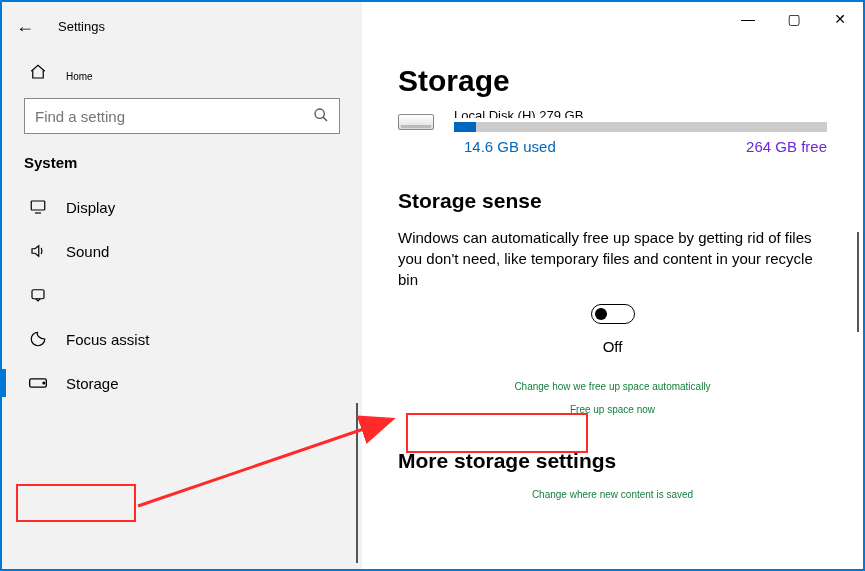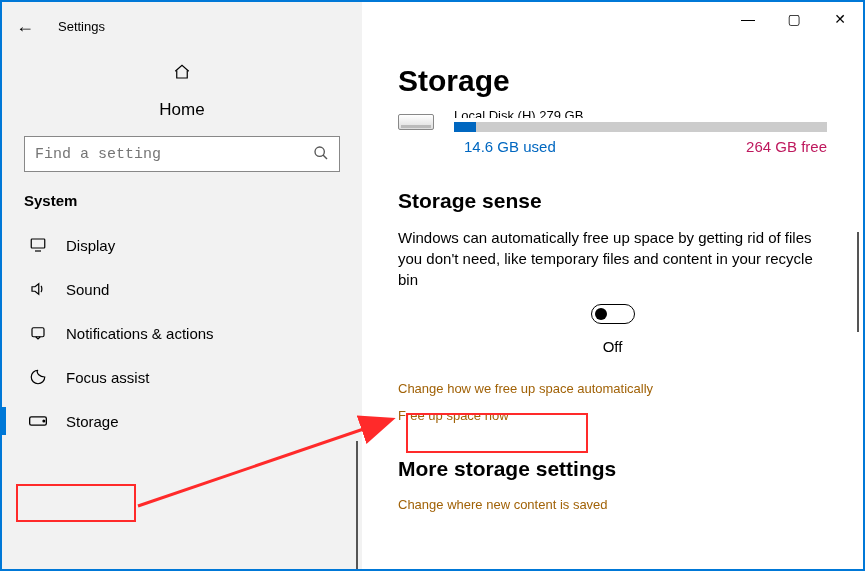--- a/index.html
+++ b/index.html
@@ -25,36 +25,35 @@
   .titlebar {
     height: 48px;
     display: flex;
     align-items: center;
     padding: 0 14px;
     gap: 24px;
   }
   .back-btn { font-size: 18px; cursor: pointer; }
   .title { font-size: 13px; }
   .home-row {
-    display: flex; align-items: center; gap: 18px;
-    padding: 12px 26px; font-size: 17px; flex-direction: column;
+    display: flex; align-items: flex-end; gap: 18px;
+    padding: 12px 26px; font-size: 10px;
   }
   .search-wrap { padding: 4px 22px 10px; }
   .search-box {
     width: 100%;
     display: flex; align-items: center; justify-content: space-between;
     border: 1px solid #888;
     background: #fff;
     height: 36px;
     padding: 0 10px;
   }
   .search-input {
     border: none; outline: none; font-size: 15px; flex: 1; background: transparent;
     color: #0f172a;
-    font-family: Liberation Mono, monospace;
   }
   .cat-header { font-weight: 600; font-size: 15px; padding: 10px 22px 14px; }
   .nav-list { display: flex; flex-direction: column; position: relative; }
   .nav-item {
     display: flex; align-items: center; gap: 18px;
     padding: 12px 26px; font-size: 15px; cursor: pointer;
     position: relative;
   }
   .nav-item.selected::before {
     content: ""; position: absolute; left: 0; top: 8px; bottom: 8px;
@@ -82,32 +81,32 @@
     width: 36px; height: 16px; margin-top: 6px; border: 1px solid #888; border-radius: 2px;
     background: linear-gradient(#fff,#ddd); position: relative;
   }
   .drive-icon::after{content:"";position:absolute;bottom:1px;left:2px;right:2px;height:3px;background:#bbb;}
   .drive-body { flex: 1; }
   .drive-name { font-size: 13px; color:#000; height:10px; overflow:hidden;}
   .bar { width: 100%; height: 10px; background: #ccc; margin: 4px 0 6px; position: relative;}
   .bar-fill { position:absolute; left:0; top:0; bottom:0; width: 6%; background:#0067c0;}
   .bar-labels { display:flex; justify-content: space-between; font-size: 15px; margin-left: 10px;}
   .used { color:#0067c0; }
-  .free { color:#be185d;}
+  .free { color:#6d28d9;}
   .section-h { font-size: 21px; font-weight:600; margin-bottom: 14px;}
   .desc { font-size: 15px; color:#000000; line-height: 1.4; margin-bottom: 14px;}
   .toggle-row { display:flex; align-items:center; gap: 14px; margin-bottom: 26px; flex-direction: column;}
   .toggle {
     width: 44px; height: 20px; border: 1px solid #000; border-radius: 10px; position: relative;
   }
   .toggle::after {
     content:""; position:absolute; left:3px; top:3px; width:12px; height:12px; background:#000; border-radius:50%;
   }
   .toggle-label { font-size: 15px;}
-  .link { color:#a16207; font-size: 13px; display:block; margin-bottom: 10px; cursor:pointer;}
+  .link { color:#15803d; font-size: 10px; display:block; margin-bottom: 10px; cursor:pointer;text-align:center;}
   .more-h { font-size: 21px; font-weight:600; margin: 34px 0 16px;}
   .content-track {
     position:absolute; right:4px; top:230px; width:2px; height:100px; background:#555;
   }
 
   
   .anno-box1 {
     position:absolute; border:2.5px solid #ff2a2a; width:120px; height:38px;
     left:14px; top:482px; pointer-events:none;
   }
@@ -170,21 +169,20 @@
         </span>
         <span>Sound</span>
       </div>
       <div class="nav-item">
         <span class="nav-icon">
           <svg width="18" height="18" viewBox="0 0 24 24" fill="none" stroke="#000" stroke-width="1.6">
               <rect x="4" y="5" width="16" height="12" rx="2"></rect>
               <path d="M9 17l3 3 3-3"></path>
             </svg>
         </span>
-        <span>Notifications &amp; actions</span>
       </div>
       <div class="nav-item">
         <span class="nav-icon">
           <svg width="18" height="18" viewBox="0 0 24 24" fill="none" stroke="#000" stroke-width="1.6">
               <path d="M12 3a9 9 0 1 0 9 9c-3 0-6-1-8-3s-3-5-1-6z"></path>
             </svg>
         </span>
         <span>Focus assist</span>
       </div>
       <div class="nav-item selected">

